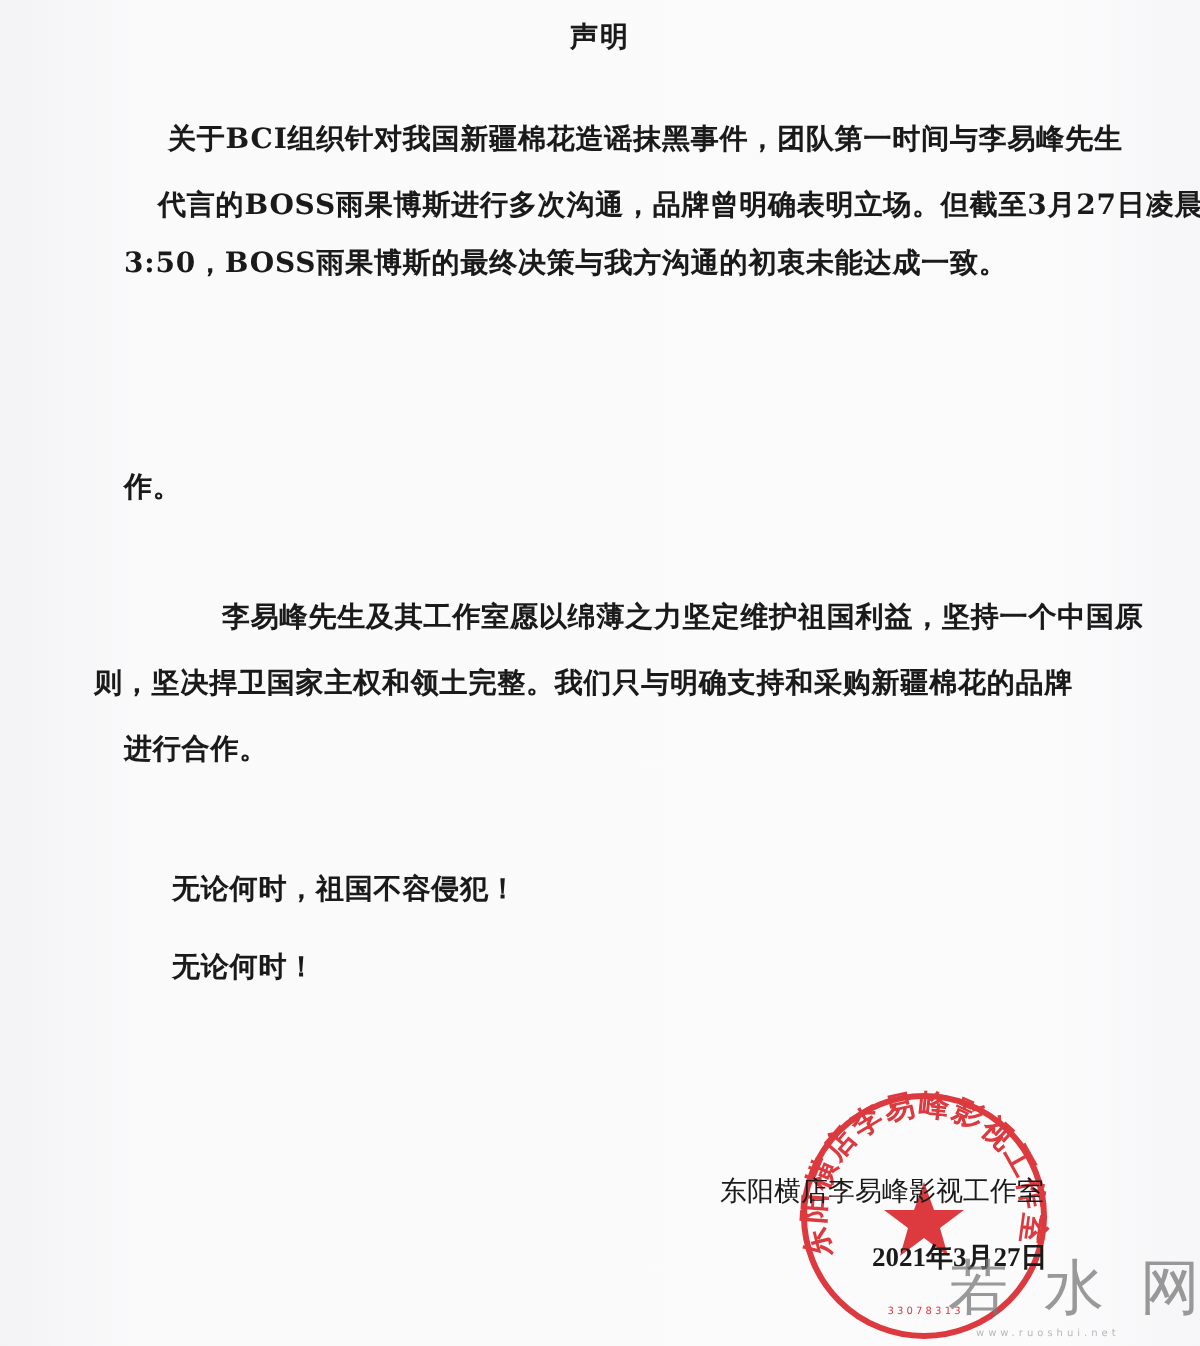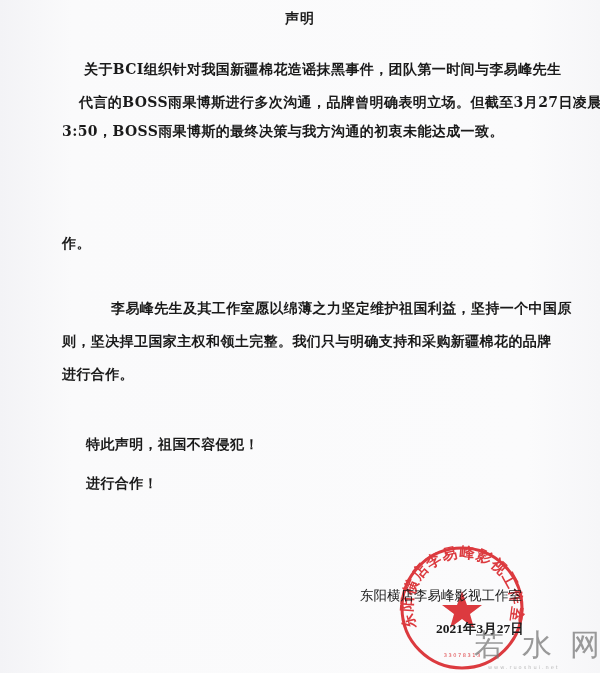--- a/index.html
+++ b/index.html
@@ -86,25 +86,25 @@
 
   <div class="title">声明</div>
 
   <div class="line" style="left:84px; top:61px;">关于BCI组织针对我国新疆棉花造谣抹黑事件，团队第一时间与李易峰先生</div>
   <div class="line" style="left:62px; top:94px;margin-left:17px;">代言的BOSS雨果博斯进行多次沟通，品牌曾明确表明立场。但截至3月27日凌晨</div>
   <div class="line" style="left:62px; top:123px;">3:50，BOSS雨果博斯的最终决策与我方沟通的初衷未能达成一致。</div>
 
   <div class="line" style="left:62px; top:235px;">作。</div>
 
   <div class="line" style="left:84px; top:300px;margin-left:27px;">李易峰先生及其工作室愿以绵薄之力坚定维护祖国利益，坚持一个中国原</div>
-  <div class="line" style="left:62px; top:333px;">则，坚决捍卫国家主权和领土完整。我们只与明确支持和采购新疆棉花的品牌</div>
+  <div class="line" style="left:47px; top:333px;">则，坚决捍卫国家主权和领土完整。我们只与明确支持和采购新疆棉花的品牌</div>
   <div class="line" style="left:62px; top:366px;">进行合作。</div>
 
-  <div class="line" style="left:86px; top:436px;">特此声明，祖国不容侵犯！</div>
-  <div class="line" style="left:86px; top:475px;">进行合作！</div>
+  <div class="line" style="left:86px; top:436px;">无论何时，祖国不容侵犯！</div>
+  <div class="line" style="left:86px; top:475px;">无论何时！</div>
 
   <svg class="stamp" viewBox="0 0 126 126">
     <circle cx="63" cy="63" r="60" fill="none" stroke="#d9262b" stroke-width="3"></circle>
     <defs>
       <path id="stampArc" d="M 20 88 A 50 50 0 1 1 106 88"></path>
     </defs>
     <text font-size="15" fill="#d9262b" font-weight="bold" font-family="DejaVu Serif, serif" letter-spacing="1">
       <textPath href="#stampArc" startOffset="3%">东阳横店李易峰影视工作室</textPath>
     </text>
     <polygon points="63,46 68,60 83,60 71,69 75,83 63,74 51,83 55,69 43,60 58,60" fill="#d9262b"></polygon>

